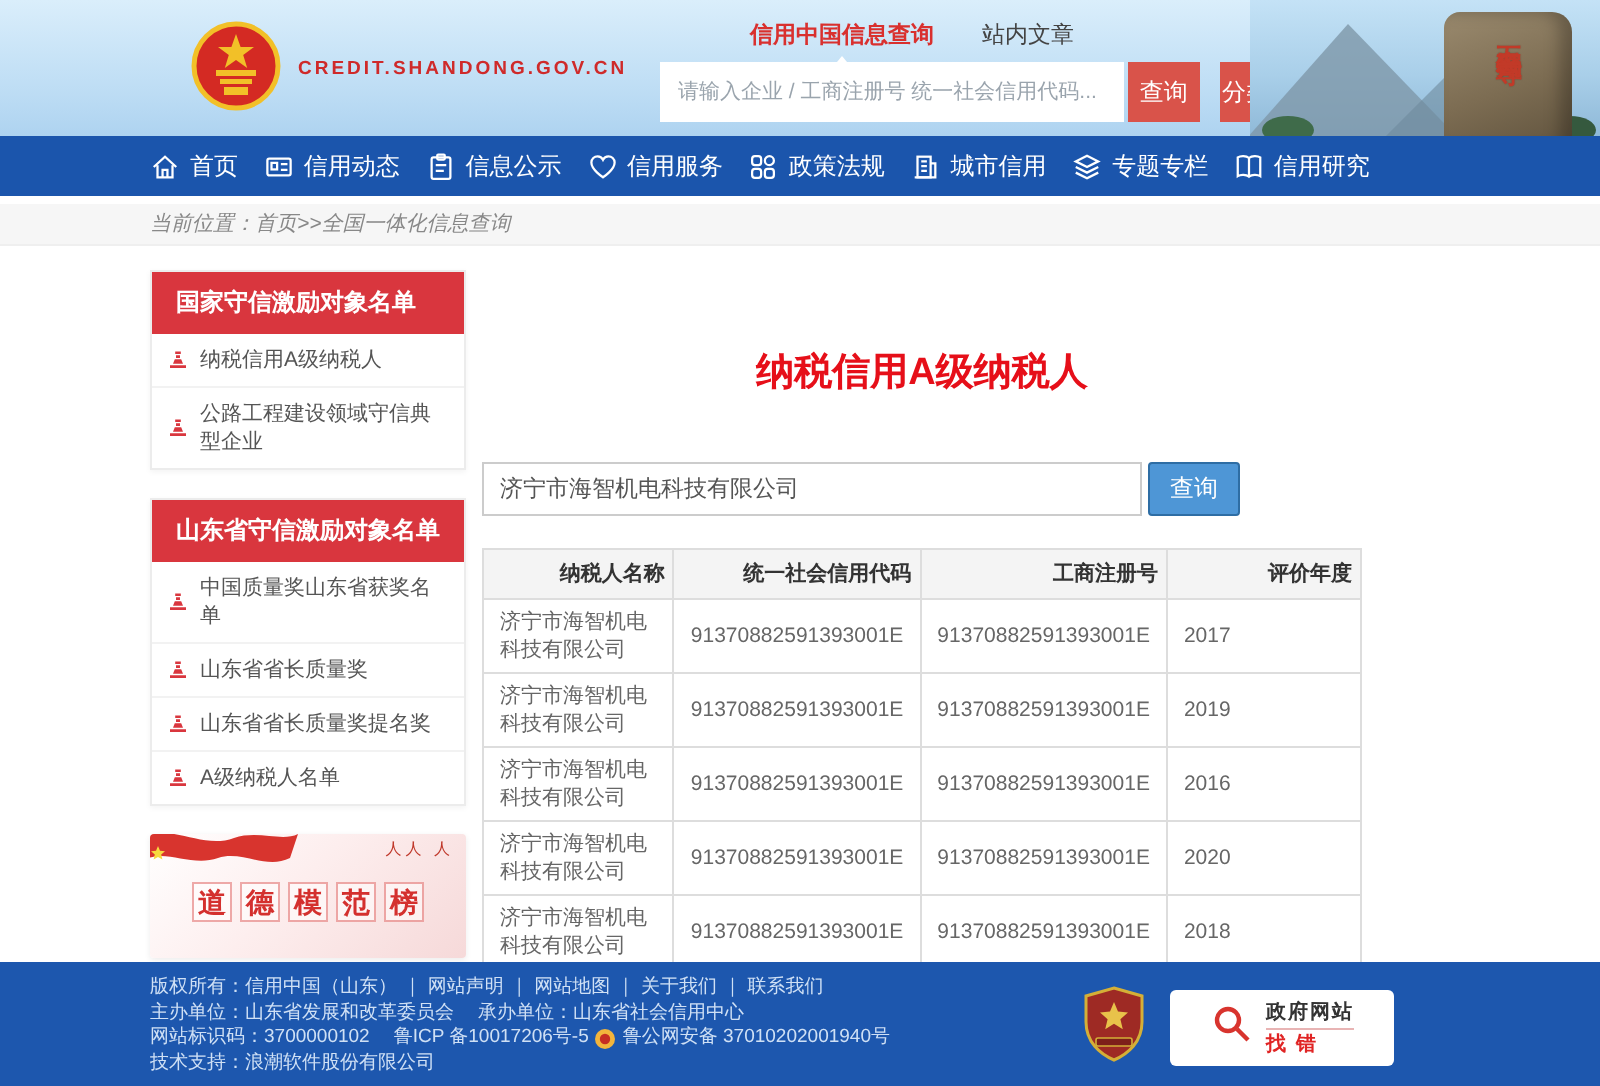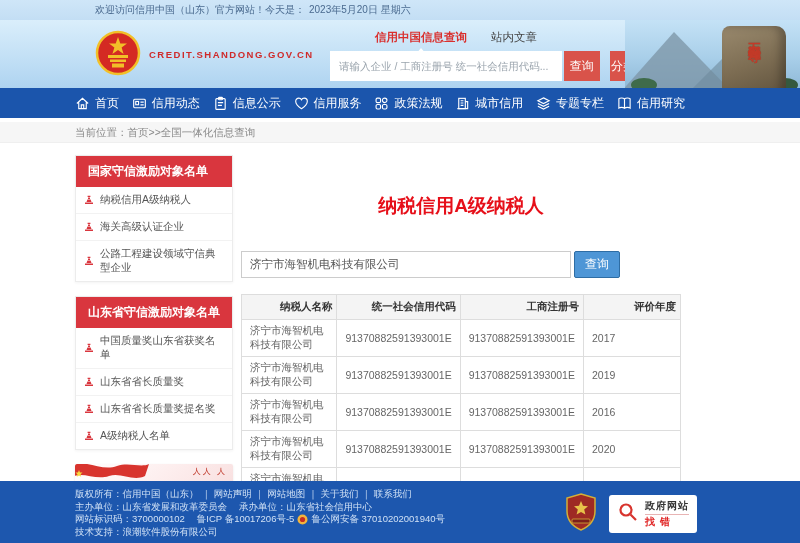--- a/index.html
+++ b/index.html
@@ -45,21 +45,21 @@
   .bush { position:absolute; bottom:-4px; width:26px; height:14px; border-radius:50%; background:#3f6b4a; }
 
   
   .nav { height:30px; background:#1b55ac; }
   .nav-inner { width:650px; margin:0 auto; height:30px; display:flex; justify-content:space-between; align-items:center; padding-right:40px; }
   .nav-item { display:flex; align-items:center; gap:5px; color:#fff; font-size:12px; cursor:pointer; text-decoration:none; }
   .nav-icon { display:flex; }
 
   
   .breadcrumb-bar { margin-top:4px; height:21px; background:#f6f6f6; border-bottom:1px solid #efefef; }
-  .breadcrumb { width:650px; margin:0 auto; font-size:10.5px; color:#888; line-height:21px; }
+  .breadcrumb { width:650px; margin:0 auto; font-size:10.5px; color:#888; line-height:21px;font-style:italic; }
   .breadcrumb a { color:#888; text-decoration:none; cursor:pointer; }
 
   
   .content { width:650px; margin:12px auto 0; display:flex; gap:8px; height:330px; }
   .sidebar { width:158px; flex-shrink:0; }
   .side-box { border:1px solid #ececec; background:#fff; box-shadow:0 1px 3px rgba(0,0,0,.05); margin-bottom:14px; }
   .side-head { background:#d9363e; color:#fff; font-size:12px; font-weight:bold; padding:7px 12px; }
   .side-box li { list-style:none; display:flex; align-items:center; gap:6px; padding:6px 8px; font-size:10.5px; color:#555; border-bottom:1px solid #f2f2f2; cursor:pointer; }
   .side-box li:last-child { border-bottom:none; }
   .seal { flex-shrink:0; display:flex; }
@@ -85,34 +85,29 @@
 
   
   .footer { position:absolute; left:0; right:0; bottom:0; height:62px; background:#1d57ae; }
   .footer-inner { width:650px; margin:0 auto; display:flex; justify-content:space-between; padding-top:7px; }
   .f-line { font-size:9.5px; color:#cfe0f5; line-height:12.5px; display:flex; align-items:center; flex-wrap:nowrap; }
   .f-line a { color:#cfe0f5; text-decoration:none; cursor:pointer; }
   .f-sep { margin:0 3px; }
   .f-gap { margin-left:12px; }
   .badge-mini { margin:0 3px; display:flex; }
   .footer-badges { display:flex; align-items:center; gap:12px; margin-top:2px; padding-right:28px; }
-  .gov-badge { background:#fff; border-radius:3px; padding:4px 8px; display:flex; align-items:center; gap:6px; cursor:pointer; }
+  .gov-badge { background:#fff; border-radius:3px; padding:4px 20px; display:flex; align-items:center; gap:6px; cursor:pointer; }
   .gov-badge-l1 { font-size:10px; font-weight:bold; color:#333; letter-spacing:1px; }
   .gov-badge-l2 { font-size:10px; font-weight:bold; color:#e02424; letter-spacing:5px; border-top:1px solid #e8b4b4; margin-top:1px; }
 </style>
 </head>
 <body>
 
 <div class="page">
 
-  <div class="topbar">
-    <div class="topbar-inner">
-      <span>欢迎访问信用中国（山东）官方网站！今天是：</span><span>2023年5月20日 星期六</span>
-    </div>
-  </div>
 
   <div class="header">
     <div class="header-inner">
       <div class="brand">
         <div class="emblem">
           <svg width="46" height="46" viewBox="0 0 46 46">
             <circle cx="23" cy="23" r="21" fill="#d42a23" stroke="#f2c028" stroke-width="2.5"></circle>
             <polygon points="23,7 25.3,13.5 32,13.5 26.6,17.5 28.6,24 23,20 17.4,24 19.4,17.5 14,13.5 20.7,13.5" fill="#f2c028"></polygon>
             <rect x="13" y="25" width="20" height="3" fill="#f2c028"></rect>
             <rect x="15" y="29.5" width="16" height="2.5" fill="#f2c028"></rect>
@@ -237,28 +232,20 @@
       <div class="side-box">
         <div class="side-head">国家守信激励对象名单</div>
         <ul>
           <li>
             <span class="seal">
                 <svg width="10" height="10" viewBox="0 0 10 10">
                   <path fill="#d9363e" d="M1 9 H9 V7.6 H1 Z M2.5 6.9 H7.5 L6.6 4.6 H3.4 Z M4 4 H6 V2.6 H4 Z M3.6 2 H6.4 V0.8 H3.6 Z"></path>
                 </svg>
               </span>
             <span>纳税信用A级纳税人</span>
-          </li>
-          <li>
-            <span class="seal">
-                <svg width="10" height="10" viewBox="0 0 10 10">
-                  <path fill="#d9363e" d="M1 9 H9 V7.6 H1 Z M2.5 6.9 H7.5 L6.6 4.6 H3.4 Z M4 4 H6 V2.6 H4 Z M3.6 2 H6.4 V0.8 H3.6 Z"></path>
-                </svg>
-              </span>
-            <span>海关高级认证企业</span>
           </li>
           <li>
             <span class="seal">
                 <svg width="10" height="10" viewBox="0 0 10 10">
                   <path fill="#d9363e" d="M1 9 H9 V7.6 H1 Z M2.5 6.9 H7.5 L6.6 4.6 H3.4 Z M4 4 H6 V2.6 H4 Z M3.6 2 H6.4 V0.8 H3.6 Z"></path>
                 </svg>
               </span>
             <span>公路工程建设领域守信典型企业</span>
           </li>
         </ul>

